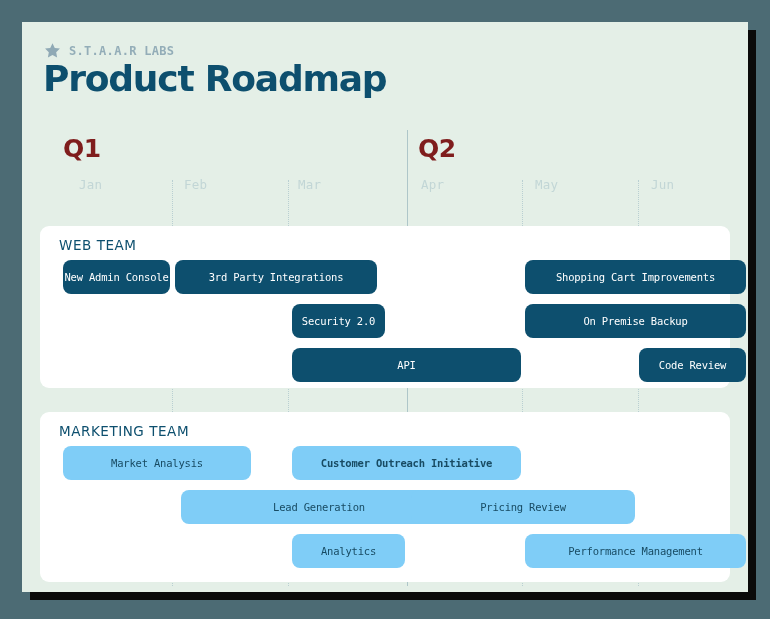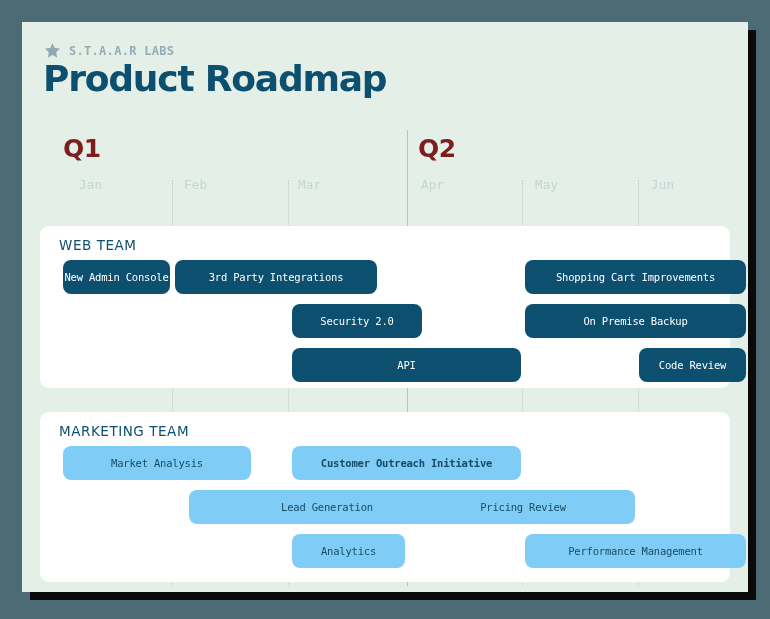--- a/index.html
+++ b/index.html
@@ -197,42 +197,42 @@
         </div>
         <div class="bar dark" style="left: 41px; width: 107px; top: 130px;">
           <span>New Admin Console</span>
         </div>
         <div class="bar dark" style="left: 153px; width: 202px; top: 130px;">
           <span>3rd Party Integrations</span>
         </div>
         <div class="bar dark" style="left: 503px; width: 221px; top: 130px;">
           <span>Shopping Cart Improvements</span>
         </div>
-        <div class="bar dark" style="left: 270px; width: 130px; top: 174px;">
+        <div class="bar dark" style="left: 270px; width: 93px; top: 174px;">
           <span>Security 2.0</span>
         </div>
         <div class="bar dark" style="left: 503px; width: 221px; top: 174px;">
           <span>On Premise Backup</span>
         </div>
         <div class="bar dark" style="left: 270px; width: 229px; top: 218px;">
           <span>API</span>
         </div>
         <div class="bar dark" style="left: 617px; width: 107px; top: 218px;">
           <span>Code Review</span>
         </div>
         <div class="panel" style="left: 18px; top: 282px; width: 690px; height: 170px;">
           <div class="panel-title">MARKETING TEAM</div>
         </div>
         <div class="bar light" style="left: 41px; width: 188px; top: 316px;">
           <span>Market Analysis</span>
         </div>
         <div class="bar light" style="left: 270px; width: 229px; top: 316px; font-weight: bold;">
           <span>Customer Outreach Initiative</span>
         </div>
-        <div class="bar light" style="left: 167px; width: 276px; top: 360px; text-align: right;">
+        <div class="bar light" style="left: 159px; width: 276px; top: 360px; text-align: right;">
           <span>Lead Generation</span>
         </div>
         <div class="bar light" style="left: 389px; width: 224px; top: 360px;">
           <span>Pricing Review</span>
         </div>
         <div class="bar light" style="left: 270px; width: 113px; top: 404px;">
           <span>Analytics</span>
         </div>
         <div class="bar light" style="left: 503px; width: 221px; top: 404px;">
           <span>Performance Management</span>

